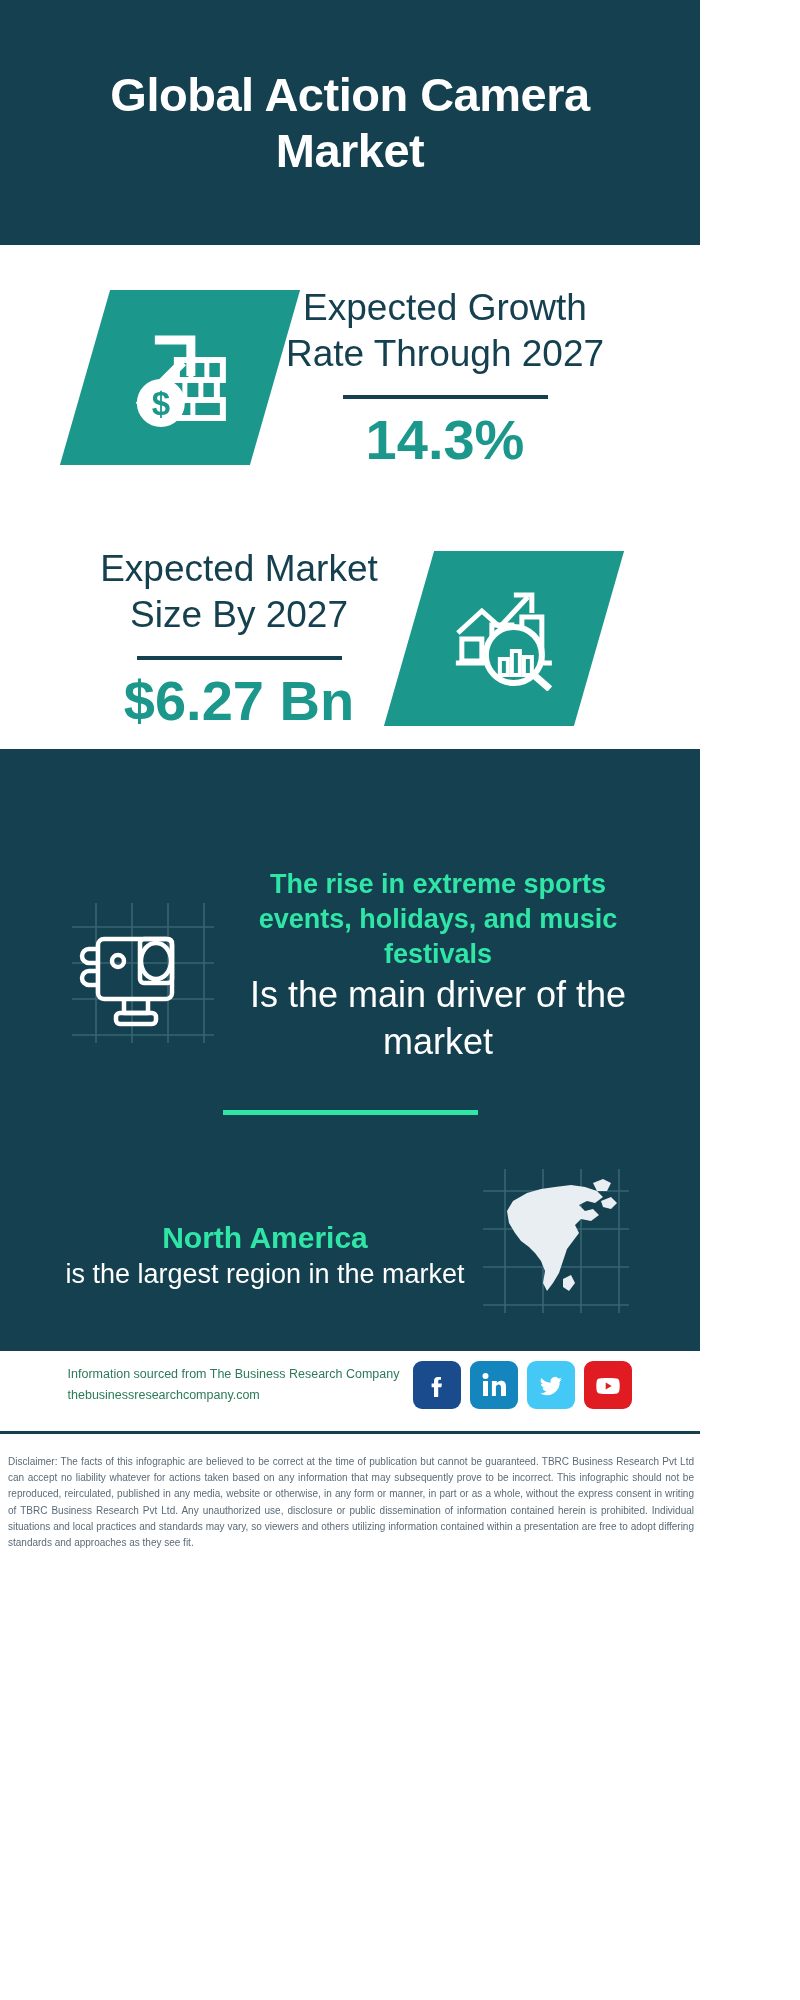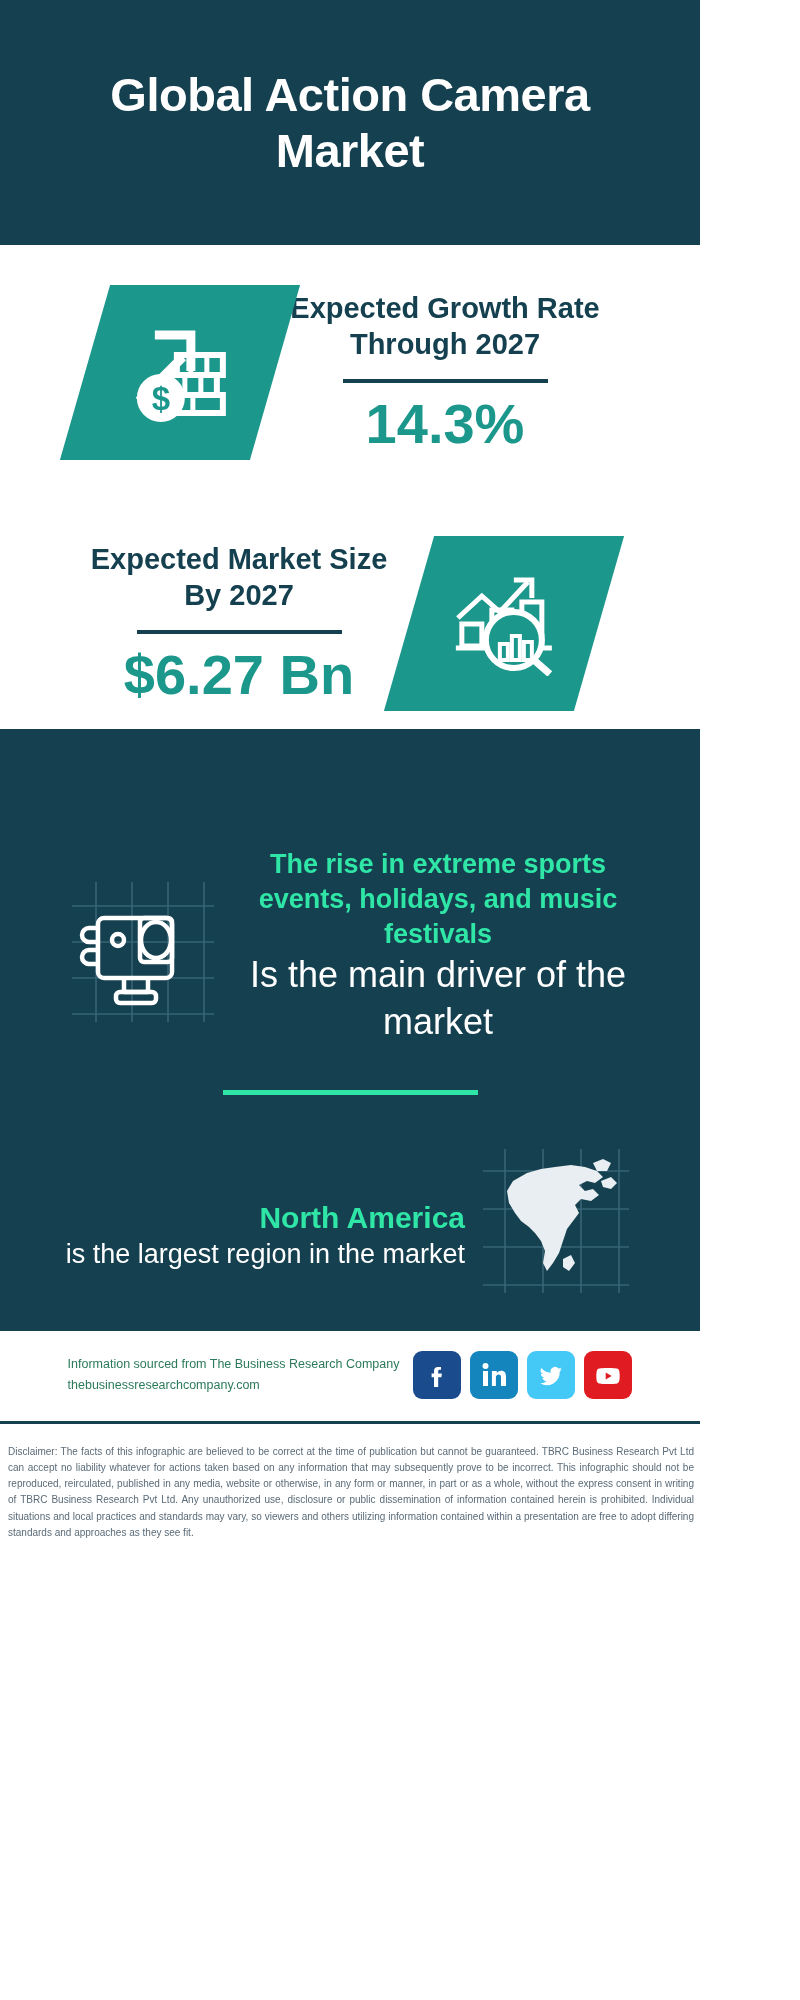--- a/index.html
+++ b/index.html
@@ -55,22 +55,22 @@
     display:flex;
     align-items:center;
     justify-content:center;
     flex:0 0 auto;
   }
   .badge-inner { transform:skewX(16deg); display:flex; align-items:center; justify-content:center; }
 
   .stat-text { flex:0 0 auto; text-align:center; width:340px; }
   .stat-label {
     color:#15404f;
-    font-size:29px;
-    font-weight:bold;
+    font-size:37px;
+    font-weight:normal;
     line-height:1.25;
   }
   .stat-rule {
     width:205px;
     height:4px;
     background:#15404f;
     margin:17px auto 10px;
   }
   .stat-value {
     color:#1b978c;
@@ -130,41 +130,41 @@
     margin:44px auto 42px;
   }
 
   .region-row {
     display:flex;
     align-items:center;
     justify-content:center;
     padding:0 24px;
     gap:10px;
   }
-  .region-text { width:400px; text-align:right;margin-top:36px; }
+  .region-text { width:400px; text-align:center;margin-top:36px; }
   .region-name {
     color:#2fe6a7;
     font-size:30px;
     font-weight:bold;
     line-height:1.3;
   }
   .region-sub {
     color:#ffffff;
     font-size:27px;
     line-height:1.3;
   }
 
   
   .source-bar {
     background:#ffffff;
     display:flex;
     align-items:center;
     justify-content:center;
     gap:14px;
-    padding:20px 30px 22px;
+    padding:10px 30px 22px;
   }
   .source-text { text-align:left; }
   .source-line {
     color:#2c7a5a;
     font-size:12.5px;
     line-height:1.65;
     white-space:nowrap;
   }
   .social-icons { display:flex; gap:9px; align-items:center; }
   .social {

